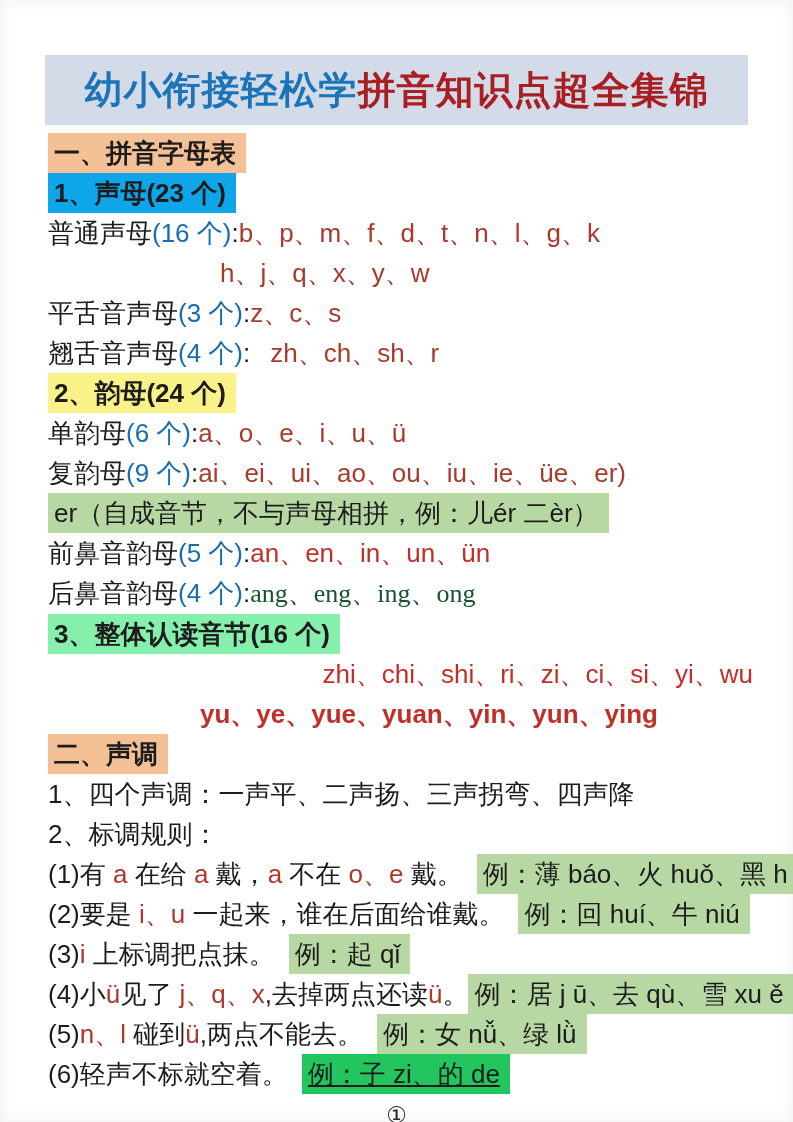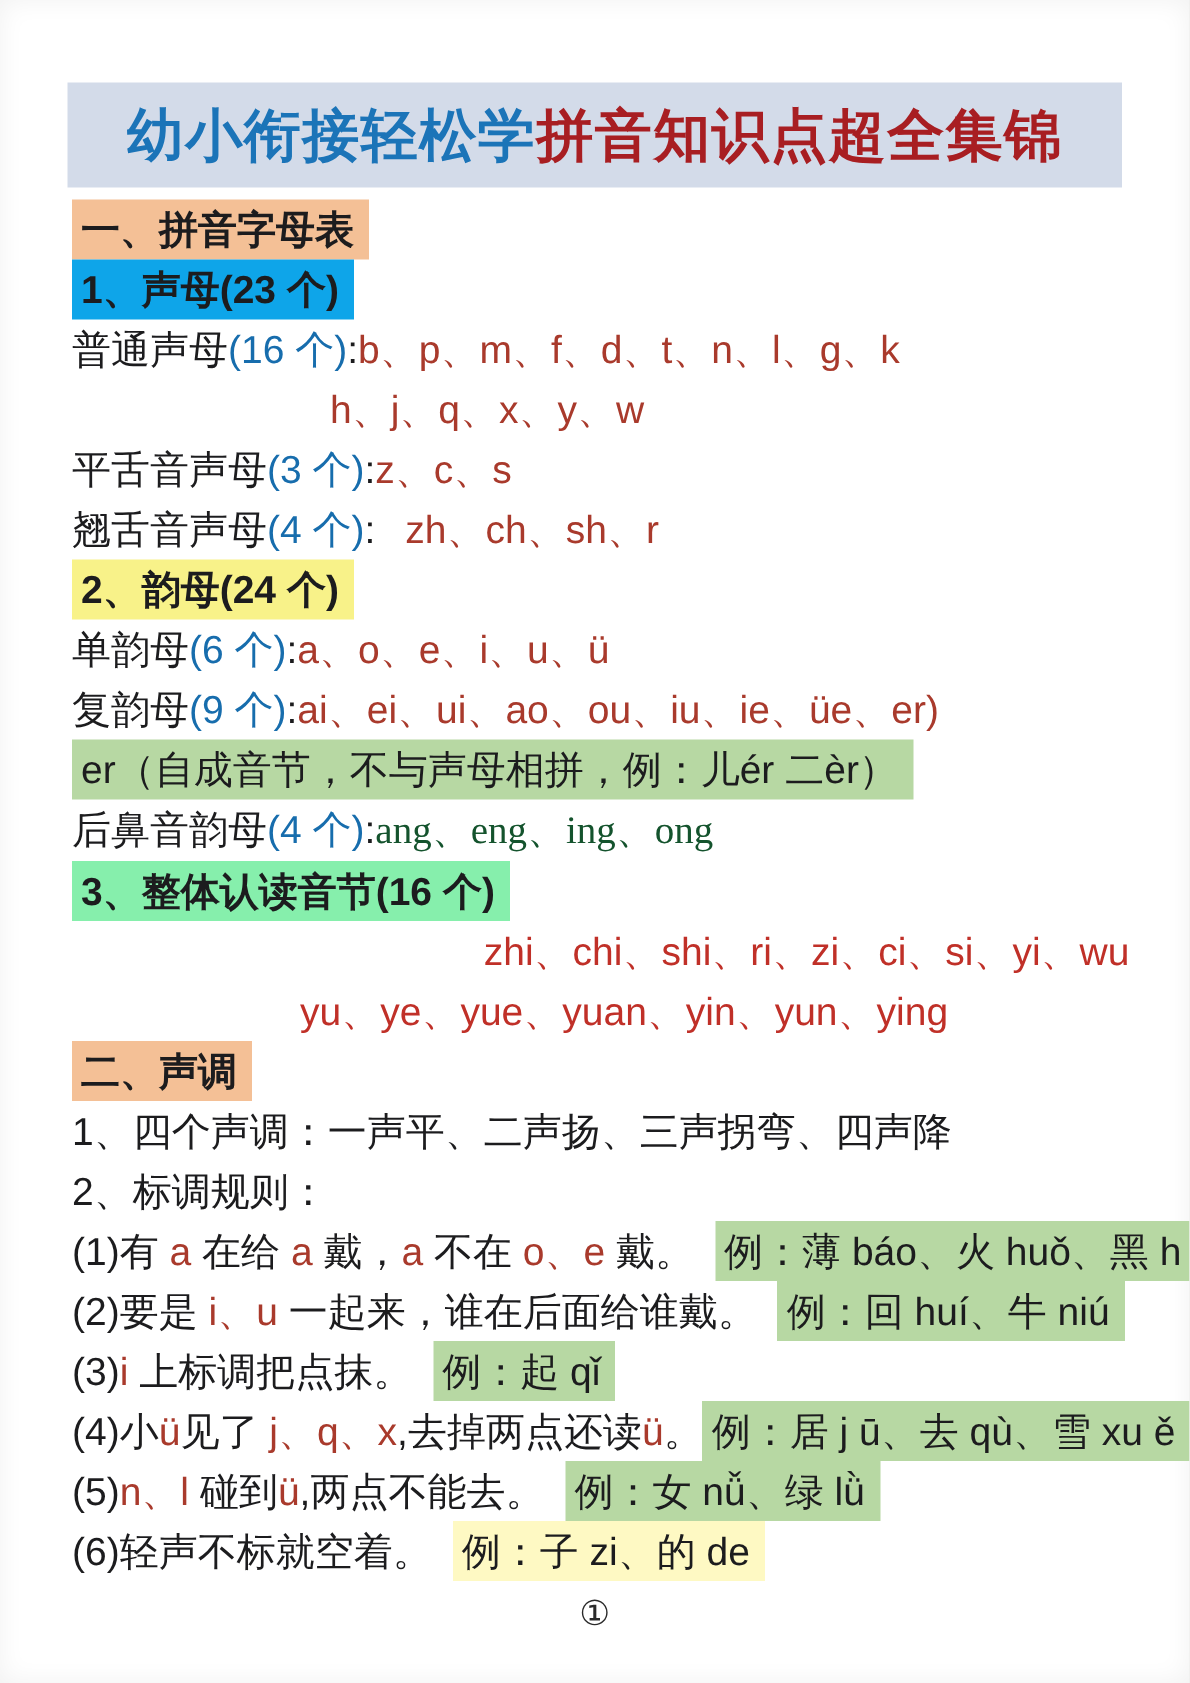--- a/index.html
+++ b/index.html
@@ -52,28 +52,29 @@
       <div class="line bold"><span class="seg hl" style="color: rgb(28, 28, 30); background: rgb(244, 192, 150);">一、拼音字母表</span></div>
       <div class="line bold"><span class="seg hl" style="color: rgb(28, 28, 30); background: #0ea5e9;">1、声母(23 个)</span></div>
       <div class="line"><span class="seg" style="color: rgb(28, 28, 30);">普通声母</span><span class="seg" style="color: rgb(23, 109, 173);">(16 个)</span><span class="seg" style="color: rgb(28, 28, 30);">:</span><span class="seg" style="color: rgb(169, 58, 44);">b、p、m、f、d、t、n、l、g、k</span></div>
       <div class="line" style="padding-left: 172px;"><span class="seg" style="color: rgb(169, 58, 44);">h、j、q、x、y、w</span></div>
       <div class="line"><span class="seg" style="color: rgb(28, 28, 30);">平舌音声母</span><span class="seg" style="color: rgb(23, 109, 173);">(3 个)</span><span class="seg" style="color: rgb(28, 28, 30);">:</span><span class="seg" style="color: rgb(169, 58, 44);">z、c、s</span></div>
       <div class="line"><span class="seg" style="color: rgb(28, 28, 30);">翘舌音声母</span><span class="seg" style="color: rgb(23, 109, 173);">(4 个)</span><span class="seg" style="color: rgb(28, 28, 30);">:</span><span class="seg" style="color: rgb(169, 58, 44); margin-left: 20px;">zh、ch、sh、r</span></div>
       <div class="line bold"><span class="seg hl" style="color: rgb(28, 28, 30); background: rgb(248, 242, 137);">2、韵母(24 个)</span></div>
       <div class="line"><span class="seg" style="color: rgb(28, 28, 30);">单韵母</span><span class="seg" style="color: rgb(23, 109, 173);">(6 个)</span><span class="seg" style="color: rgb(28, 28, 30);">:</span><span class="seg" style="color: rgb(169, 58, 44);">a、o、e、i、u、ü</span></div>
       <div class="line"><span class="seg" style="color: rgb(28, 28, 30);">复韵母</span><span class="seg" style="color: rgb(23, 109, 173);">(9 个)</span><span class="seg" style="color: rgb(28, 28, 30);">:</span><span class="seg" style="color: rgb(169, 58, 44);">ai、ei、ui、ao、ou、iu、ie、üe、er)</span></div>
       <div class="line"><span class="seg hl" style="color: rgb(28, 28, 30); background: rgb(183, 216, 163);">er（自成音节，不与声母相拼，例：儿ér 二èr）</span></div>
+      <div class="line"><span class="seg" style="color: rgb(28, 28, 30);">前鼻音韵母</span><span class="seg" style="color: rgb(23, 109, 173);">(5 个)</span><span class="seg" style="color: rgb(28, 28, 30);">:</span><span class="seg" style="color: rgb(192, 48, 40);">an、en、in、un、ün</span></div>
       <div class="line"><span class="seg" style="color: rgb(28, 28, 30);">后鼻音韵母</span><span class="seg" style="color: rgb(23, 109, 173);">(4 个)</span><span class="seg" style="color: rgb(28, 28, 30);">:</span><span class="seg" style="color: #14532d; font-family: Liberation Serif, serif;">ang、eng、ing、ong</span></div>
       <div class="line bold"><span class="seg hl" style="color: rgb(28, 28, 30); background: #86efac;">3、整体认读音节(16 个)</span></div>
       <div class="line" style="padding-left: 152px; text-align: right;"><span class="seg" style="color: rgb(192, 48, 40);">zhi、chi、shi、ri、zi、ci、si、yi、wu</span></div>
-      <div class="line" style="padding-left: 152px;"><span class="seg" style="color: rgb(192, 48, 40);">yu、ye、yue、yuan、yin、yun、ying</span></div>
+      <div class="line" style="padding-left: 152px; font-weight: bold;"><span class="seg" style="color: rgb(192, 48, 40);">yu、ye、yue、yuan、yin、yun、ying</span></div>
       <div class="line bold"><span class="seg hl" style="color: rgb(28, 28, 30); background: rgb(244, 192, 150);">二、声调</span></div>
       <div class="line"><span class="seg" style="color: rgb(28, 28, 30);">1、四个声调：一声平、二声扬、三声拐弯、四声降</span></div>
       <div class="line"><span class="seg" style="color: rgb(28, 28, 30);">2、标调规则：</span></div>
       <div class="line"><span class="seg" style="color: rgb(28, 28, 30);">(1)有 </span><span class="seg" style="color: rgb(169, 58, 44);">a</span><span class="seg" style="color: rgb(28, 28, 30);"> 在给 </span><span class="seg" style="color: rgb(169, 58, 44);">a</span><span class="seg" style="color: rgb(28, 28, 30);"> 戴，</span><span class="seg" style="color: rgb(169, 58, 44);">a</span><span class="seg" style="color: rgb(28, 28, 30);"> 不在 </span><span class="seg" style="color: rgb(169, 58, 44);">o、e</span><span class="seg" style="color: rgb(28, 28, 30);"> 戴。</span><span class="seg hl gap" style="color: rgb(28, 28, 30); background: rgb(183, 216, 163);">例：薄 báo、火 huǒ、黑 h ē i</span></div>
       <div class="line"><span class="seg" style="color: rgb(28, 28, 30);">(2)要是 </span><span class="seg" style="color: rgb(169, 58, 44);">i、u</span><span class="seg" style="color: rgb(28, 28, 30);"> 一起来，谁在后面给谁戴。</span><span class="seg hl gap" style="color: rgb(28, 28, 30); background: rgb(183, 216, 163);">例：回 huí、牛 niú</span></div>
       <div class="line"><span class="seg" style="color: rgb(28, 28, 30);">(3)</span><span class="seg" style="color: rgb(169, 58, 44);">i</span><span class="seg" style="color: rgb(28, 28, 30);"> 上标调把点抹。</span><span class="seg hl gap" style="color: rgb(28, 28, 30); background: rgb(183, 216, 163);">例：起 qǐ</span></div>
       <div class="line"><span class="seg" style="color: rgb(28, 28, 30);">(4)小</span><span class="seg" style="color: rgb(169, 58, 44);">ü</span><span class="seg" style="color: rgb(28, 28, 30);">见了 </span><span class="seg" style="color: rgb(169, 58, 44);">j、q、x</span><span class="seg" style="color: rgb(28, 28, 30);">,去掉两点还读</span><span class="seg" style="color: rgb(169, 58, 44);">ü</span><span class="seg" style="color: rgb(28, 28, 30);">。</span><span class="seg hl" style="color: rgb(28, 28, 30); background: rgb(183, 216, 163);">例：居 j ū、去 qù、雪 xu ě</span></div>
       <div class="line"><span class="seg" style="color: rgb(28, 28, 30);">(5)</span><span class="seg" style="color: rgb(169, 58, 44);">n、l</span><span class="seg" style="color: rgb(28, 28, 30);"> 碰到</span><span class="seg" style="color: rgb(169, 58, 44);">ü</span><span class="seg" style="color: rgb(28, 28, 30);">,两点不能去。</span><span class="seg hl gap" style="color: rgb(28, 28, 30); background: rgb(183, 216, 163);">例：女 nǚ、绿 lǜ</span></div>
-      <div class="line"><span class="seg" style="color: rgb(28, 28, 30);">(6)轻声不标就空着。</span><span class="seg hl gap" style="color: rgb(28, 28, 30); background: #fef9c3;">例：子 zi、的 de</span></div>
+      <div class="line"><span class="seg" style="color: rgb(28, 28, 30);">(6)轻声不标就空着。</span><span class="seg hl gap" style="color: rgb(28, 28, 30); background: #22c55e; text-decoration: underline;">例：子 zi、的 de</span></div>
     </div>
   <div class="page-number">①</div>
 </div>
 
 </body></html>

